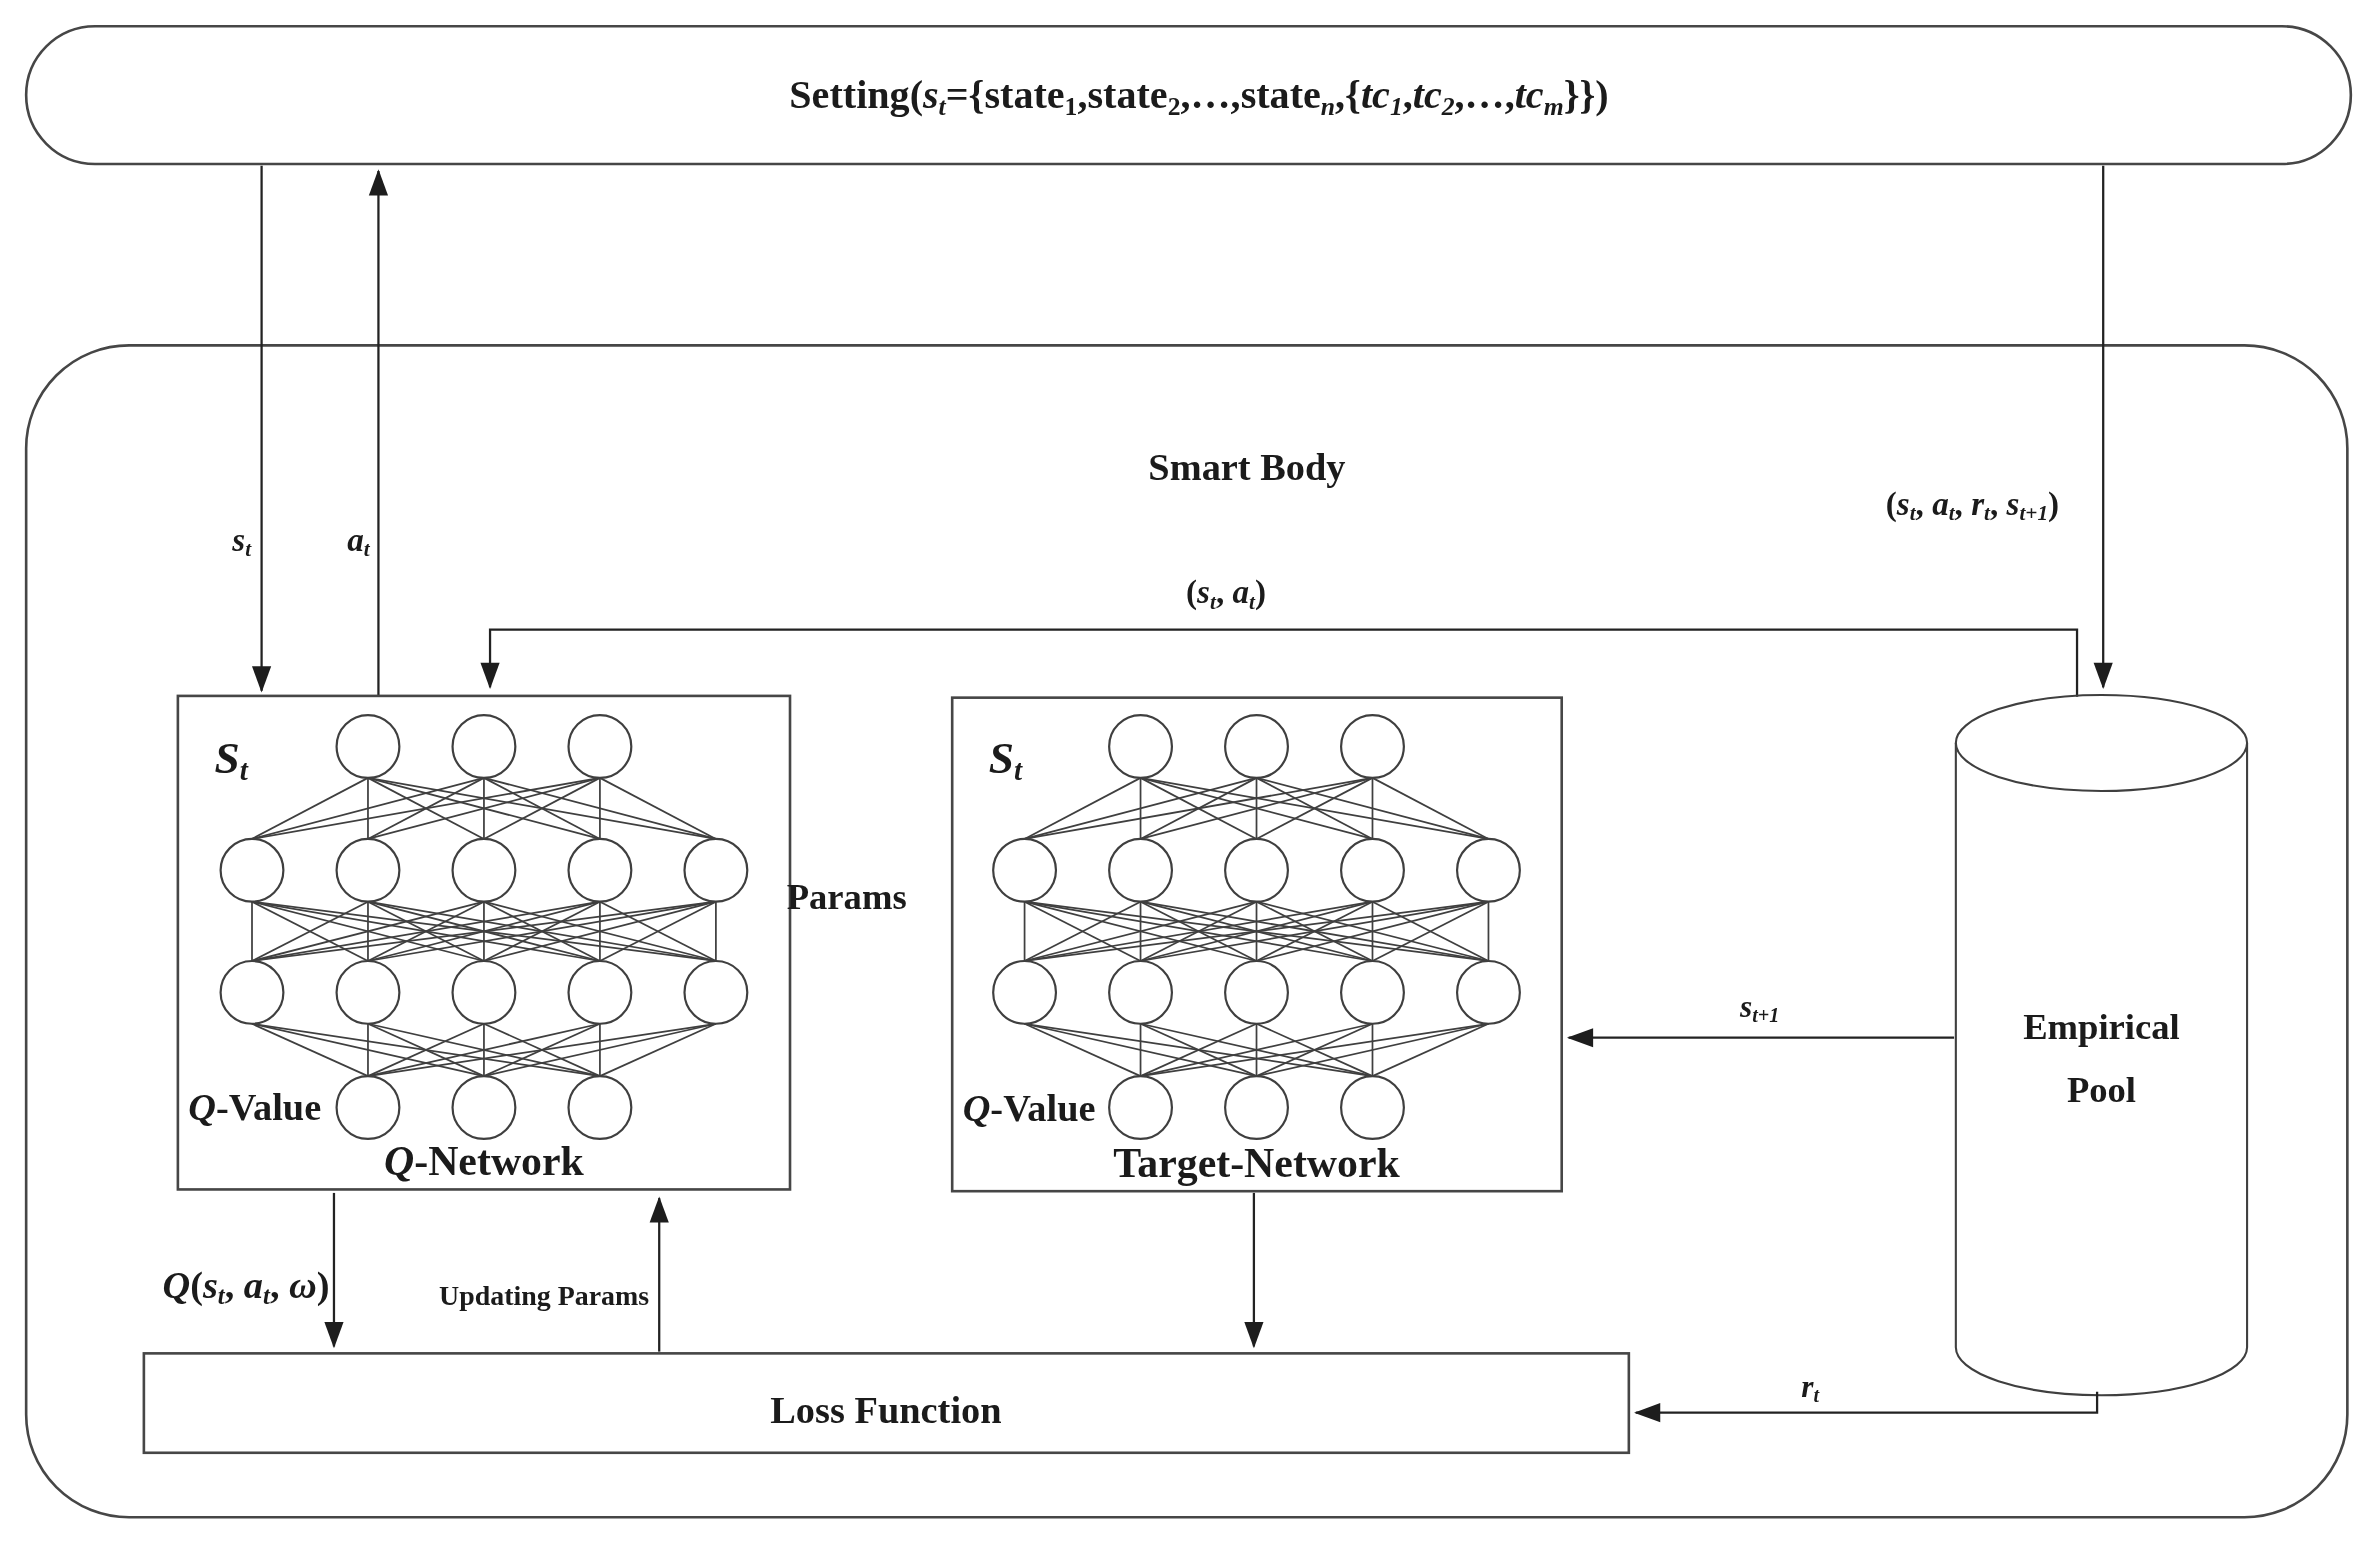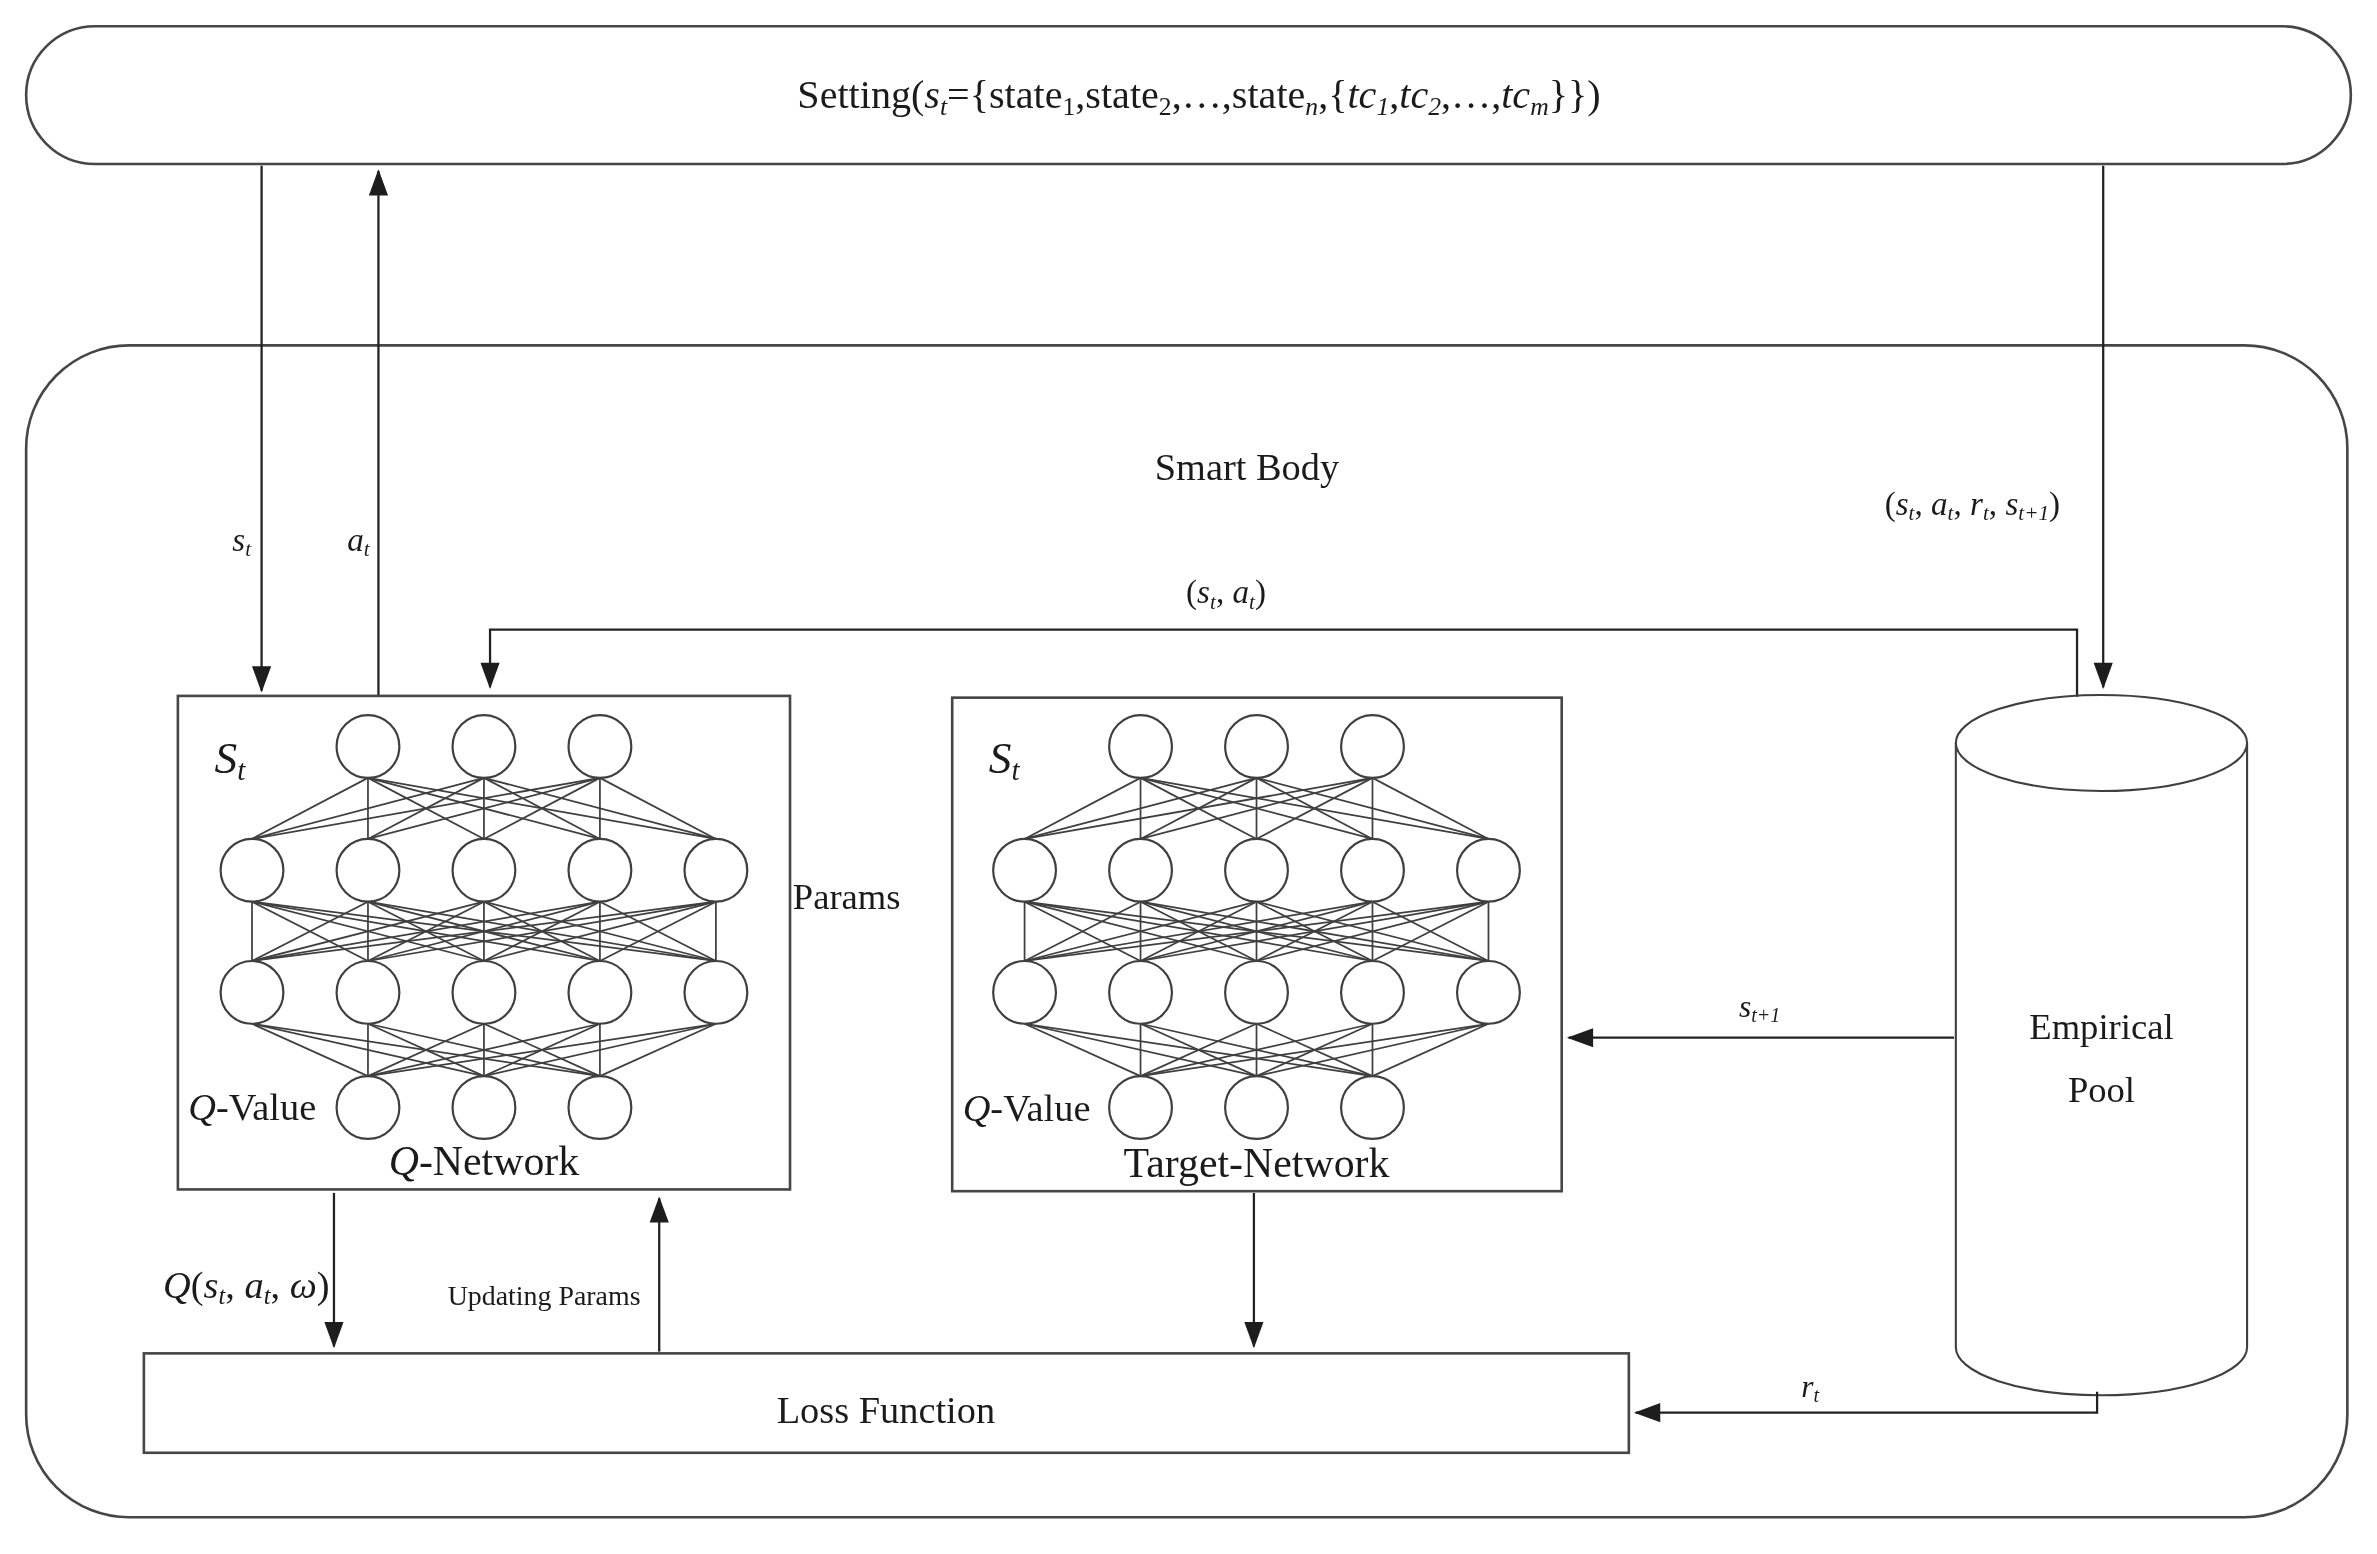--- a/index.html
+++ b/index.html
@@ -1,17 +1,17 @@
 <!DOCTYPE html>
 <html style="font-size:14px"><head>
 <meta charset="utf-8">
 <style>
   html,body{margin:0;padding:0;background:#ffffff;}
   body{font-family:"Liberation Serif","DejaVu Serif",serif;}
-  .stage{position:relative;width:2013px;height:1554px;background:#ffffff;}
+  .stage{position:relative;width:2013px;height:1554px;background:#ffffff;font-weight:bold;}
   svg{display:block;}
   text{fill:#1b1b1b;}
   .shape{fill:#ffffff;stroke:#464646;stroke-width:3;}
   .thin{fill:none;stroke:#3f3f3f;stroke-width:2.4;}
   .arrowline{fill:none;stroke:#222222;stroke-width:2.6;}
 </style>
 </head>
 <body>
 
 <div class="stage">

